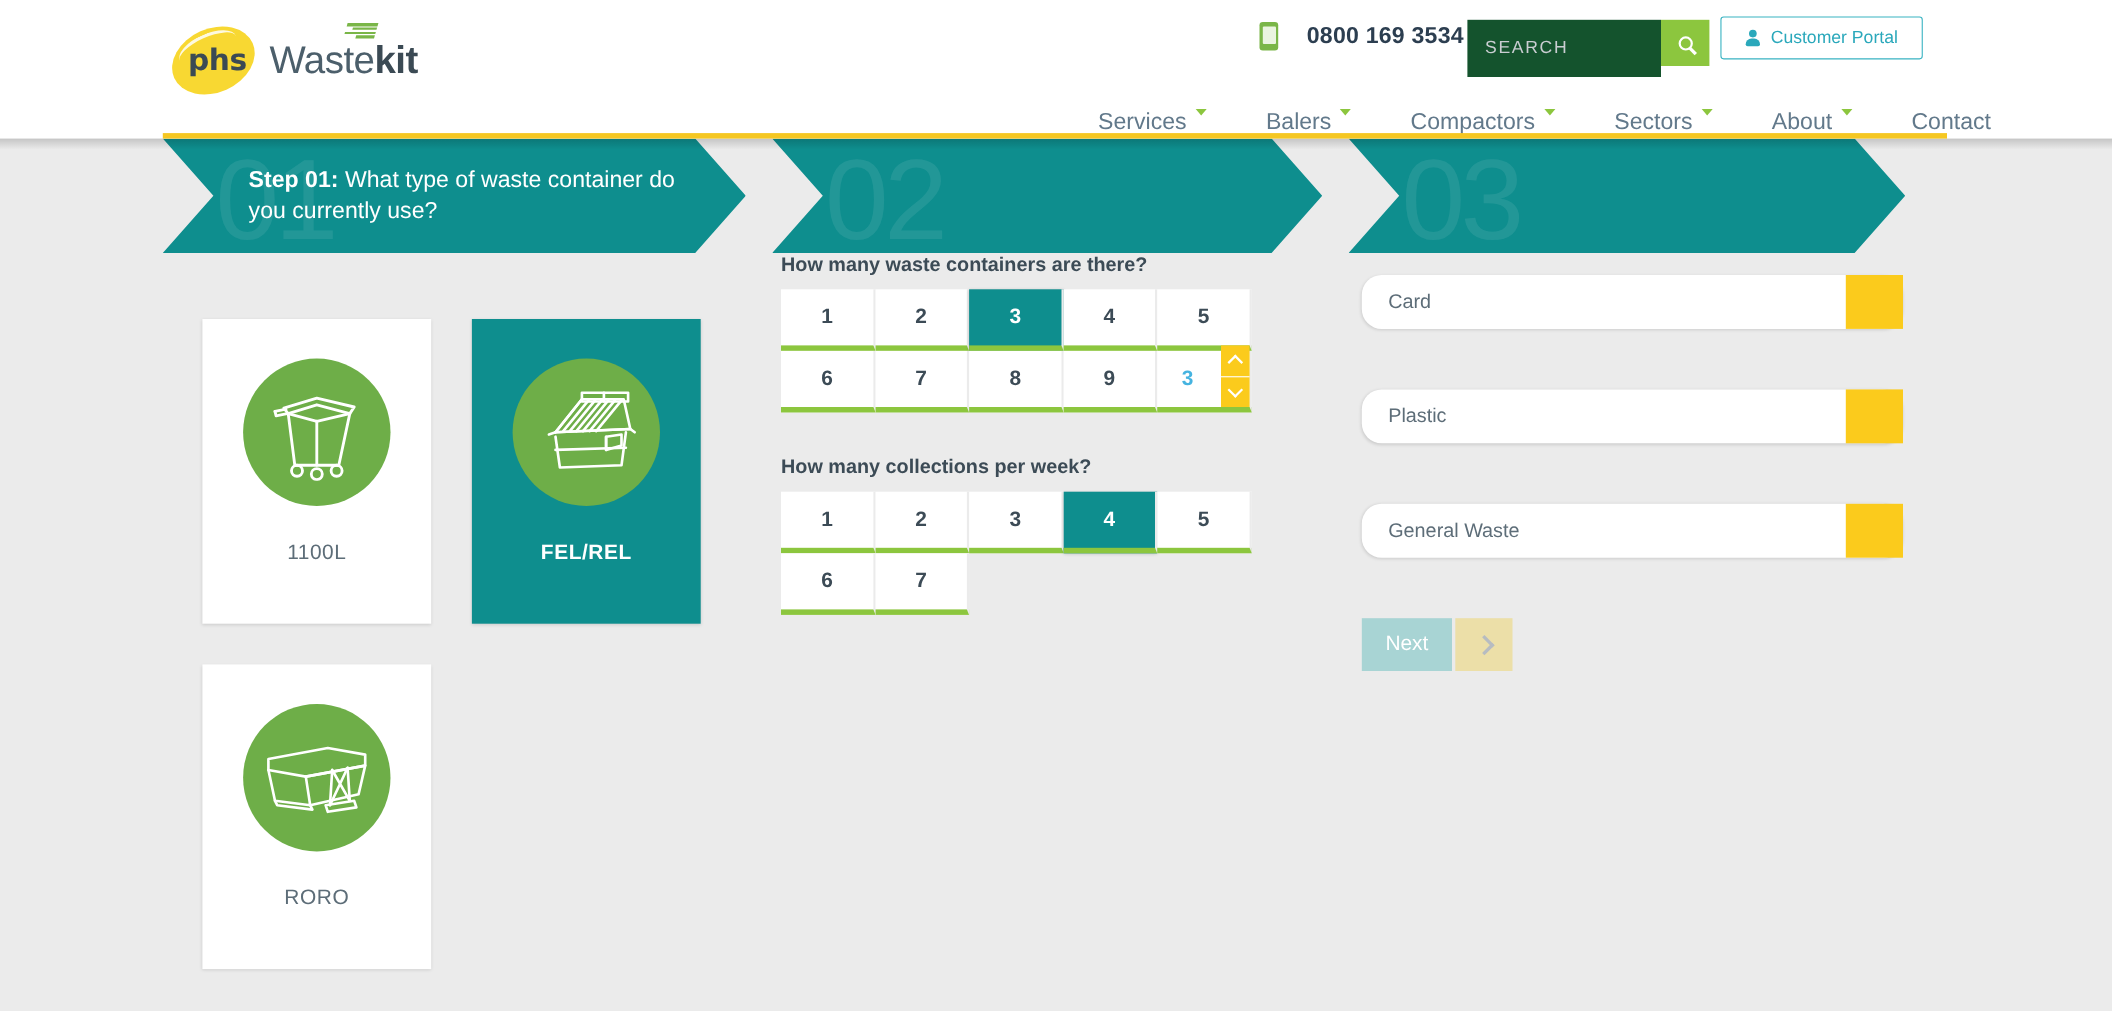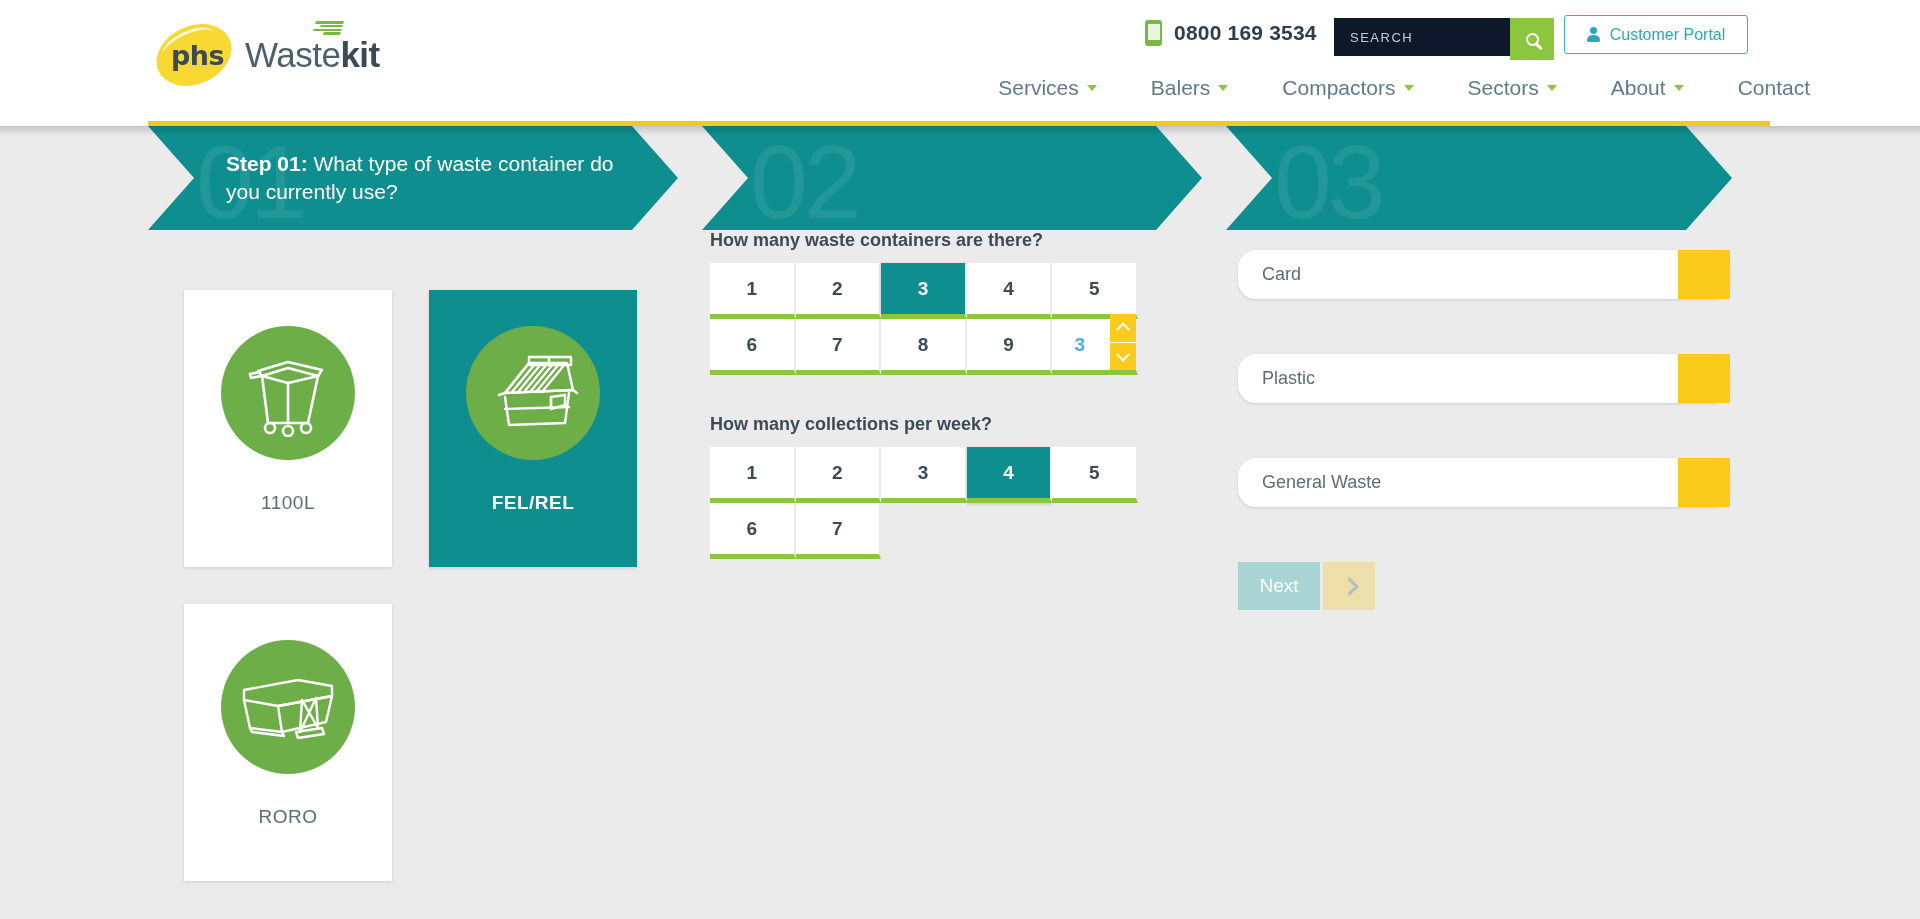--- a/index.html
+++ b/index.html
@@ -88,21 +88,21 @@
   .logo-bars i:nth-child(2) { width: 78%; margin-left: 22%; }
   .logo-bars i:nth-child(3) { width: 100%; }
   .logo-bars i:nth-child(4) { width: 60%; margin-left: 40%; }
 
   .phone-block {
     position: absolute;
     left: 1145px;
     top: 20px;
     display: flex;
     align-items: center;
-    gap: 12px;
+    gap: 26px;
   }
   .phone-icon {
     width: 17px;
     height: 26px;
     border-radius: 3px;
     background: #7ab648;
     position: relative;
   }
   .phone-icon::after {
     content: "";
@@ -117,26 +117,26 @@
     font-weight: bold;
     color: #2c3e50;
     letter-spacing: .2px;
   }
 
   .search-box {
     position: absolute;
     left: 1334px;
     top: 18px;
     width: 176px;
-    height: 38px;
-    background: #0f172a;
+    height: 52px;
+    background: #14532d;
     border: none;
     outline: none;
     padding: 0 16px;
-    font-size: 13px;
+    font-size: 16px;
     color: #9aa3aa;
     font-family: "Liberation Sans", sans-serif;
     letter-spacing: 1px;
   }
   .search-box::placeholder { color: #c9cdd1; letter-spacing: 1.5px; }
 
   .search-btn {
     position: absolute;
     left: 1510px;
     top: 18px;
@@ -206,24 +206,24 @@
     right: 110px;
     top: 76px;
     display: flex;
     align-items: center;
     gap: 54px;
   }
   .nav-item {
     font-size: 21px;
     color: #62798b;
     display: flex;
-    align-items: center;
     gap: 8px;
     cursor: pointer;
     white-space: nowrap;
+    margin-top: 23px;
   }
   .caret {
     width: 0; height: 0;
     border-left: 5px solid transparent;
     border-right: 5px solid transparent;
     border-top: 6px solid #8cc63e;
     display: inline-block;
   }
 
   .header-shadow {

